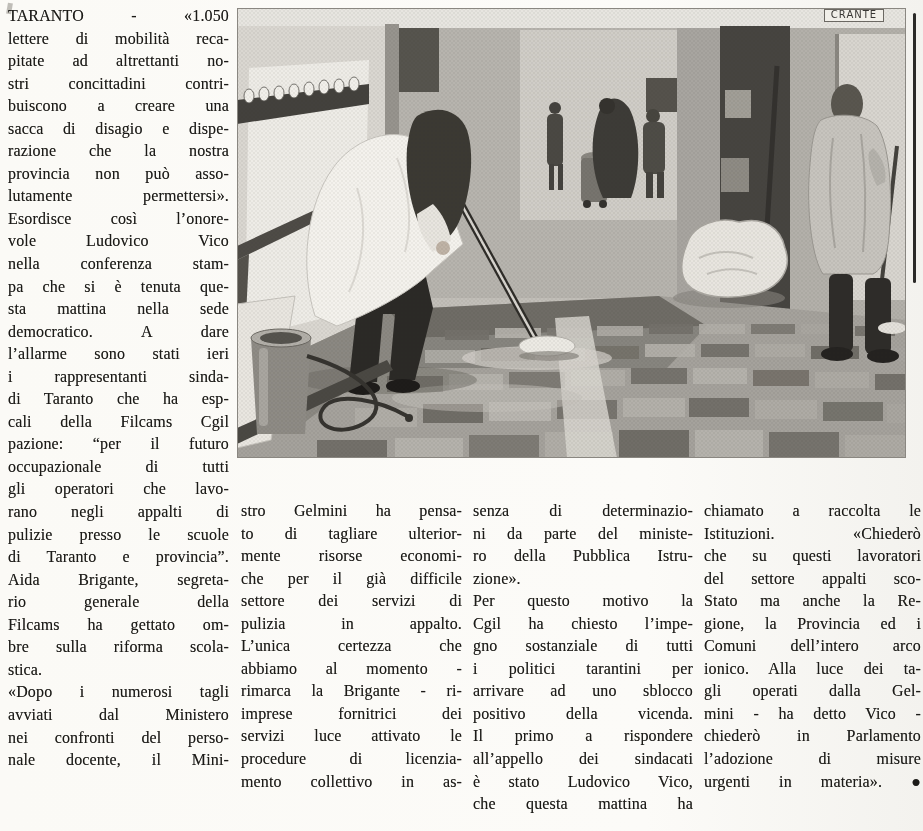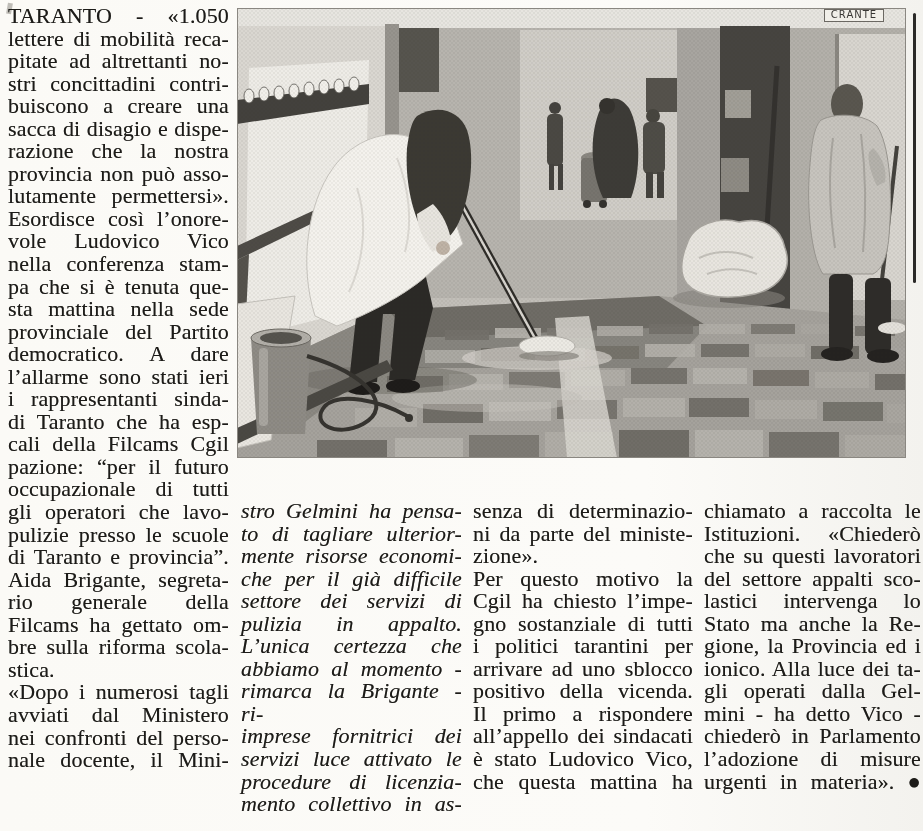--- a/index.html
+++ b/index.html
@@ -1,26 +1,26 @@
 <!DOCTYPE html>
 <html><head>
 <meta charset="utf-8">
 <style>
   html,body{margin:0;padding:0;background:#ffffff;}
   .page{
     position:relative;width:923px;height:831px;overflow:hidden;
     background:linear-gradient(90deg,#fbfaf6 0%,#fcfbf8 70%,#f3f2ee 100%);
     font-family:"Liberation Serif","DejaVu Serif",serif;color:#1c1b18;
   }
-  .col{position:absolute;font-size:22px;line-height:22.55px;letter-spacing:0.15px;
+  .col{position:absolute;font-size:16px;line-height:22.55px;letter-spacing:0.15px;
        word-spacing:0.5px;text-shadow:0 0 0.5px rgba(28,27,24,0.5);}
   .line{text-align:justify;text-align-last:justify;}
   .line.flush{text-align-last:left;}
   .col1{left:8px;top:5px;width:221px;}
-  .col2{left:241px;top:500px;width:221px;font-style:italic;}
+  .col2{left:241px;top:500px;width:221px;}
   .col3{left:473px;top:500px;width:220px;}
   .col4{left:704px;top:500px;width:217px;}
   .photo{position:absolute;left:237px;top:8px;width:669px;height:450px;
          box-shadow:0 0 0 1px #b9b6b0 inset;}
   .photo svg{display:block;width:100%;height:100%;}
   .photo-label{
     position:absolute;left:587px;top:1px;width:60px;height:13px;
     background:#f1efe9;border:1px solid #6b6862;box-sizing:border-box;
     font-family:"DejaVu Sans",sans-serif;font-size:10px;line-height:10px;
     text-align:center;color:#3a3835;letter-spacing:1px;overflow:hidden;
@@ -46,29 +46,29 @@
       <div class="line">buiscono a creare una</div>
       <div class="line">sacca di disagio e dispe-</div>
       <div class="line">razione che la nostra</div>
       <div class="line">provincia non può asso-</div>
       <div class="line">lutamente permettersi».</div>
       <div class="line">Esordisce così l’onore-</div>
       <div class="line">vole Ludovico Vico</div>
       <div class="line">nella conferenza stam-</div>
       <div class="line">pa che si è tenuta que-</div>
       <div class="line">sta mattina nella sede</div>
-      <div class="line">provinciale del Partito</div>
       <div class="line">democratico. A dare</div>
       <div class="line">l’allarme sono stati ieri</div>
       <div class="line">i rappresentanti sinda-</div>
       <div class="line">di Taranto che ha esp-</div>
       <div class="line">cali della Filcams Cgil</div>
       <div class="line">pazione: “per il futuro</div>
       <div class="line">occupazionale di tutti</div>
       <div class="line">gli operatori che lavo-</div>
+      <div class="line">rano negli appalti di</div>
       <div class="line">pulizie presso le scuole</div>
       <div class="line">di Taranto e provincia”.</div>
       <div class="line">Aida Brigante, segreta-</div>
       <div class="line">rio generale della</div>
       <div class="line">Filcams ha gettato om-</div>
       <div class="line">bre sulla riforma scola-</div>
       <div class="line flush">stica.</div>
       <div class="line">«Dopo i numerosi tagli</div>
       <div class="line">avviati dal Ministero</div>
       <div class="line">nei confronti del perso-</div>
@@ -261,40 +261,41 @@
       <div class="line">abbiamo al momento -</div>
       <div class="line">rimarca la Brigante - ri-</div>
       <div class="line">imprese fornitrici dei</div>
       <div class="line">servizi luce attivato le</div>
       <div class="line">procedure di licenzia-</div>
       <div class="line">mento collettivo in as-</div>
     </div>
   <div class="col col3">
       <div class="line">senza di determinazio-</div>
       <div class="line">ni da parte del ministe-</div>
+      <div class="line">ro della Pubblica Istru-</div>
       <div class="line flush">zione».</div>
       <div class="line">Per questo motivo la</div>
       <div class="line">Cgil ha chiesto l’impe-</div>
       <div class="line">gno sostanziale di tutti</div>
       <div class="line">i politici tarantini per</div>
       <div class="line">arrivare ad uno sblocco</div>
       <div class="line">positivo della vicenda.</div>
       <div class="line">Il primo a rispondere</div>
       <div class="line">all’appello dei sindacati</div>
       <div class="line">è stato Ludovico Vico,</div>
       <div class="line">che questa mattina ha</div>
     </div>
   <div class="col col4">
       <div class="line">chiamato a raccolta le</div>
       <div class="line">Istituzioni. «Chiederò</div>
       <div class="line">che su questi lavoratori</div>
       <div class="line">del settore appalti sco-</div>
-      <div class="line">lastici intervenga lo</div>
       <div class="line">Stato ma anche la Re-</div>
       <div class="line">gione, la Provincia ed i</div>
+      <div class="line">Comuni dell’intero arco</div>
       <div class="line">ionico. Alla luce dei ta-</div>
       <div class="line">gli operati dalla Gel-</div>
       <div class="line">mini - ha detto Vico -</div>
       <div class="line">chiederò in Parlamento</div>
       <div class="line">l’adozione di misure</div>
       <div class="line">urgenti in materia».  ●</div>
     </div>
 
 </div>
 

